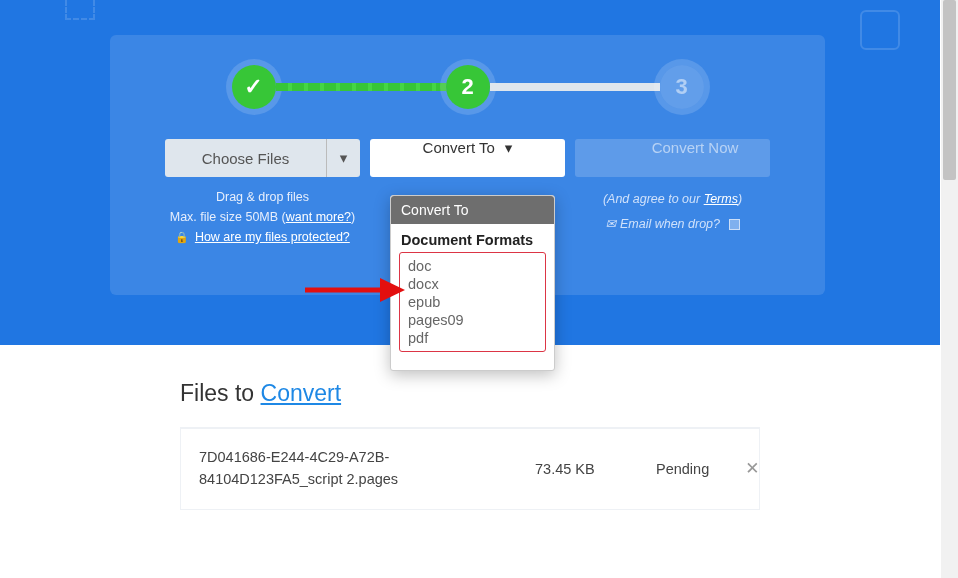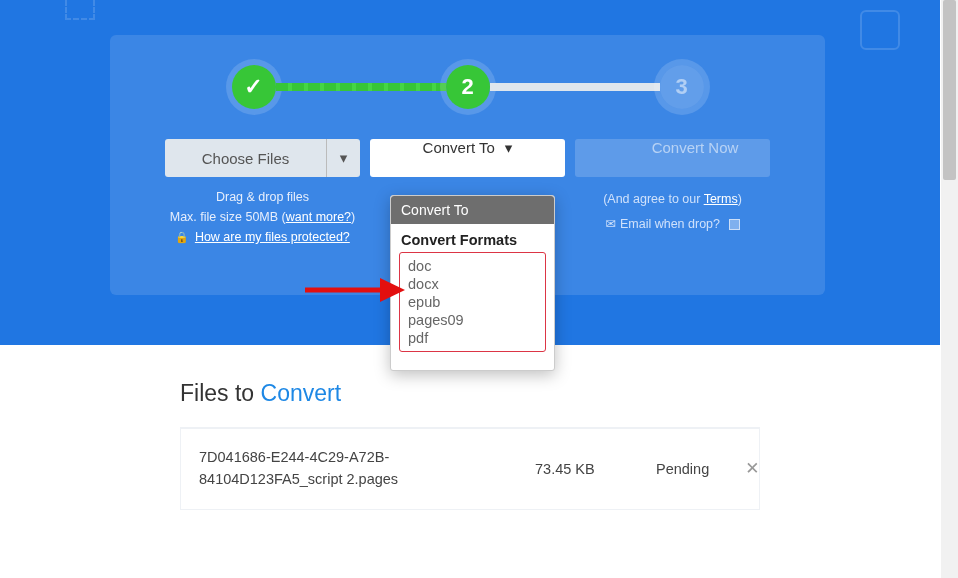--- a/index.html
+++ b/index.html
@@ -24,33 +24,33 @@
     .btn { height: 38px; border-radius: 3px; display: flex; justify-content: center; font-size: 15px; cursor: pointer; width: 100%; }
     .btn-split { display: flex; }
     .btn-split .main { flex: 1; background: #dfe6ed; color: #555; display: flex; align-items: center; justify-content: center; border-top-left-radius: 3px; border-bottom-left-radius: 3px; }
     .btn-split .drop { width: 34px; background: #dfe6ed; border-left: 1px solid #bbb; display: flex; align-items: center; justify-content: center; border-top-right-radius: 3px; border-bottom-right-radius: 3px; color: #555; }
     .btn-white { background: #fff; color: #333; gap: 10px; }
     .btn-convert { background: rgba(255,255,255,0.18); color: rgba(255,255,255,0.55); padding-left: 45px; }
     .hint { color: #e6eefc; font-size: 12.5px; margin-top: 10px; text-align: center; line-height: 1.6; }
     .hint a, .hint .u { color: #fff; text-decoration: underline; }
     .lockrow { display: inline-flex; align-items: center; gap: 6px; }
     .lock-i::before { content: "🔒"; font-size: 11px; }
-    .sidehints { color: #cfe1fb; font-size: 12.5px; text-align: center; line-height: 2; margin-top: 10px; }
+    .sidehints { color: #cfe1fb; font-size: 12.5px; text-align: center; line-height: 2; margin-top: 10px; font-style: italic; }
     .sidehints a { color: #fff; text-decoration: underline; }
     .mail-i::before { content: "✉"; margin-right: 4px; }
     .chk { display: inline-block; width: 11px; height: 11px; background: rgba(255,255,255,0.35); border: 1px solid rgba(255,255,255,0.6); margin-left: 5px; vertical-align: middle; }
     .dropdown { position: absolute; top: 195px; left: 390px; width: 165px; background: #fff; border: 1px solid #ccc; border-radius: 3px; box-shadow: 0 4px 16px rgba(0,0,0,0.25); z-index: 50; }
     .dd-head { background: #6e6e6e; color: #fff; padding: 6px 10px; font-size: 14px; border-top-left-radius: 3px; border-top-right-radius: 3px; }
     .dd-group { padding: 8px 10px 0; font-size: 14.5px; font-weight: 700; color: #222; }
     .dd-list { margin: 4px 8px 18px; border: 1px solid #dc3545; border-radius: 3px; padding: 4px 8px 4px; }
     .dd-item { color: #666; font-size: 14.5px; padding: 1px 0; cursor: pointer; }
     .arrow { position: absolute; top: 270px; left: 305px; z-index: 60; pointer-events: none; }
     .content { padding: 35px 180px 40px; }
     .title { font-size: 23px; color: #333; margin-bottom: 20px; }
-    .title .hl { color: #1e88e5; }
+    .title .hl { color: #1e88e5; text-decoration: underline; }
     .table { border: 1px solid #eef1f5; }
     .thead { display: flex; background: #f0f7fd; color: #1e88e5; font-size: 12.5px; font-weight: 600; letter-spacing: 0.3px; padding: 14px 18px; }
     .th-name { flex: 0 0 300px; }
     .th-size { flex: 0 0 85px; }
     .th-prog { flex: 1; }
     .trow { display: flex; align-items: center; padding: 18px 18px; font-size: 14.5px; color: #444; border-top: 1px solid #eef1f5; gap: 36px; }
     .td-name { flex: 0 0 300px; line-height: 1.5; }
     .td-size { flex: 0 0 85px; }
     .td-prog { flex: 1; }
     .td-x { width: 28px; text-align: right; color: #999; font-size: 17px; cursor: pointer; }
@@ -111,21 +111,21 @@
               <span class="mail-i"></span><span>Email when drop?</span>
               <span class="chk"></span>
             </div>
           </div>
         </div>
       </div>
     </div>
 
     <div class="dropdown">
       <div class="dd-head">Convert To</div>
-      <div class="dd-group">Convert Formats</div>
+      <div class="dd-group">Document Formats</div>
       <div class="dd-list">
         <div class="dd-item">doc</div>
         <div class="dd-item">docx</div>
         <div class="dd-item">epub</div>
         <div class="dd-item">pages09</div>
         <div class="dd-item">pdf</div>
       </div>
     </div>
 
     <svg class="arrow" width="100" height="40" viewBox="0 0 100 40">

